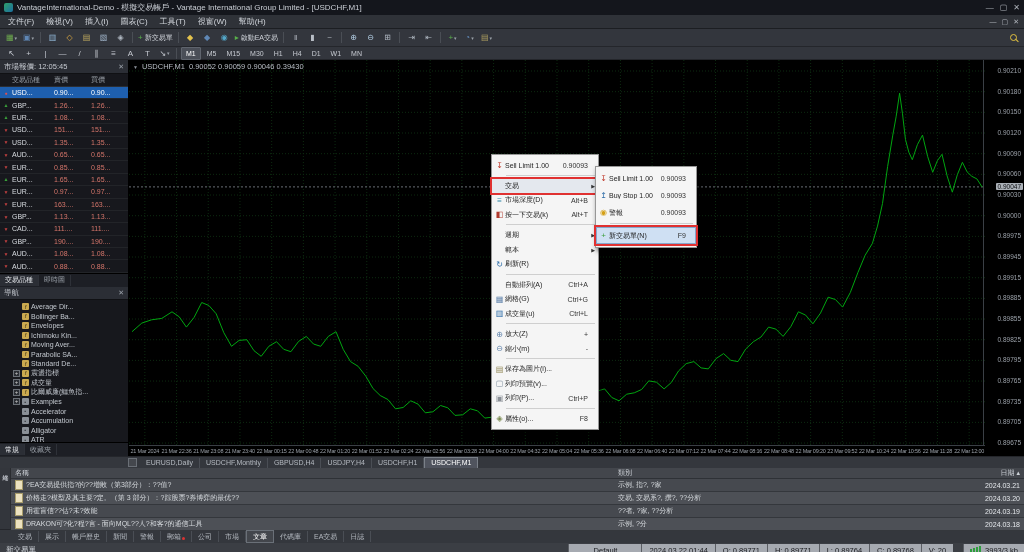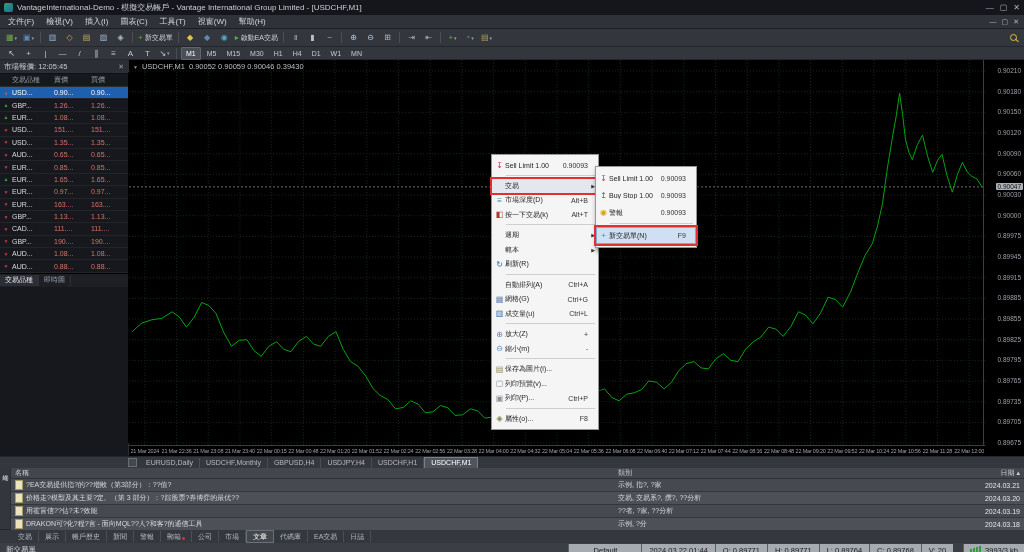--- a/index.html
+++ b/index.html
@@ -17,21 +17,21 @@
   .tbtn{height:13px;min-width:13px;display:flex;align-items:center;justify-content:center;margin:0 1px;color:#c6cad1;white-space:nowrap;padding:0 1px}
   .tbtn .lbl{font-size:7px;margin-left:2px;color:#cfd3d9}
   .dd{font-size:5px;color:#9aa0a8;margin-left:1px}
   .tsep{width:1px;height:11px;background:#4a4e55;margin:0 3px}
   .tf-btn{font-size:7px;padding:0 4px;height:11px;display:flex;align-items:center;color:#c6cad1;margin:0 1px}
   .tf-btn.active{background:#4a4e57;border:1px solid #5f646d;border-radius:1px;color:#fff}
   .magnifier{width:5px;height:5px;border:1px solid #e0c040;border-radius:50%;position:relative;margin-left:auto;margin-right:4px}
   .magnifier::after{content:"";position:absolute;width:4px;height:1px;background:#e0c040;transform:rotate(45deg);left:4px;top:5px}
 
   .main{display:flex;height:396px}
-  .left{width:128px;flex:0 0 auto;background:#17181d;border-right:1px solid #000;display:flex;flex-direction:row}
+  .left{width:128px;flex:0 0 auto;background:#17181d;border-right:1px solid #000;display:flex;flex-direction:column}
   .panel-header{height:13px;background:#2b2e35;color:#c6cad1;font-size:7.5px;display:flex;align-items:center;justify-content:space-between;padding:0 4px;border-bottom:1px solid #101114}
   .panel-header .x{color:#9aa0a8;font-size:7px}
   .mw-colheader{display:grid;grid-template-columns:12px 42px 37px 37px;height:12px;align-items:center;font-size:7px;color:#9aa0a8;border-bottom:1px solid #2a2d33}
   .mw-row{display:grid;grid-template-columns:12px 42px 37px 37px;height:11.4px;align-items:center;font-size:7px;border-bottom:1px solid #222428;color:#d6dadf}
   .mw-row .arr{text-align:center;font-size:5px}
   .mw-row .price{color:#d4756a}
   .mw-row.sel{background:#1e5fae;color:#fff}
   .mw-row.sel .price{color:#fff}
   .bottom-tabs{height:13px;display:flex;align-items:center;background:#1d1f25;border-top:1px solid #000;font-size:7px;color:#9aa0a8}
   .bottom-tabs .bt{padding:0 5px;height:11px;display:flex;align-items:center;border-right:1px solid #2e3138}

